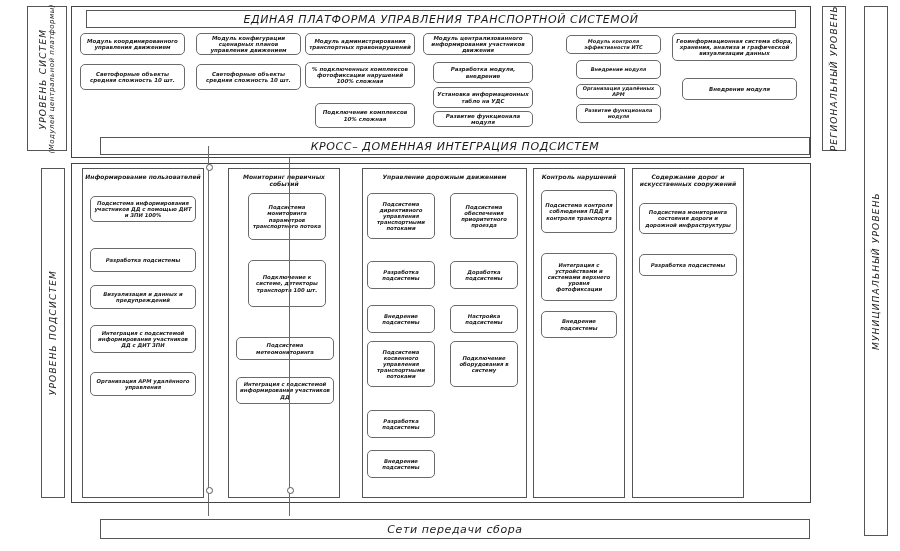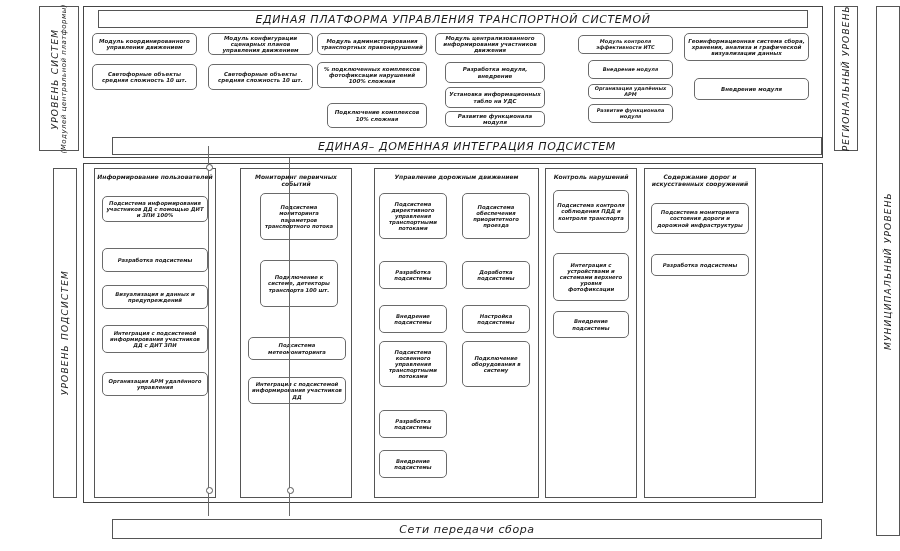--- a/index.html
+++ b/index.html
@@ -1,21 +1,21 @@
 <!DOCTYPE html>
 <html><head>
 <meta charset="utf-8">
 <style>
   html,body{margin:0;padding:0;background:#ffffff;}
   body{
     width:900px;height:551px;position:relative;overflow:hidden;
     font-family:"DejaVu Sans","Liberation Sans",sans-serif;
     color:#1a1a1a;
   }
-  .abs{position:absolute;box-sizing:border-box;margin-left:12px;}
+  .abs{position:absolute;box-sizing:border-box;}
 
   
   .frame{border:1px solid #555;background:#fff;}
   .frame2{border:1.5px solid #444;background:#fff;}
 
   
   .node{
     border:1px solid #6a6a6a;border-radius:5px;background:#fff;
     display:flex;align-items:center;justify-content:center;
     text-align:center;font-style:italic;font-weight:600;
@@ -139,21 +139,21 @@
 </div>
 
 <div class="abs node" style="left:672px;top:33px;width:125px;height:28px;font-size:5.5px;">
   <span>Геоинформационная система сбора, хранения, анализа и графической визуализации данных</span>
 </div>
 <div class="abs node" style="left:682px;top:78px;width:115px;height:22px;font-size:5.5px;">
   <span>Внедрение модуля</span>
 </div>
 
 <div class="abs banner" style="left:100px;top:137px;width:710px;height:18px;font-size:11px;">
-  <span>ЕДИНАЯ– ДОМЕННАЯ ИНТЕГРАЦИЯ ПОДСИСТЕМ</span>
+  <span>КРОСС– ДОМЕННАЯ ИНТЕГРАЦИЯ ПОДСИСТЕМ</span>
 </div>
 
 <div class="abs frame2" style="left:71px;top:163px;width:740px;height:340px;"></div>
 
 <div class="abs frame" style="left:82px;top:168px;width:122px;height:330px;">
   <div class="colhead" style="top:5px;font-size:6px;">
     <span>Информирование пользователей</span>
   </div>
 </div>
 <div class="abs node" style="left:90px;top:196px;width:106px;height:26px;font-size:5.3px;">

